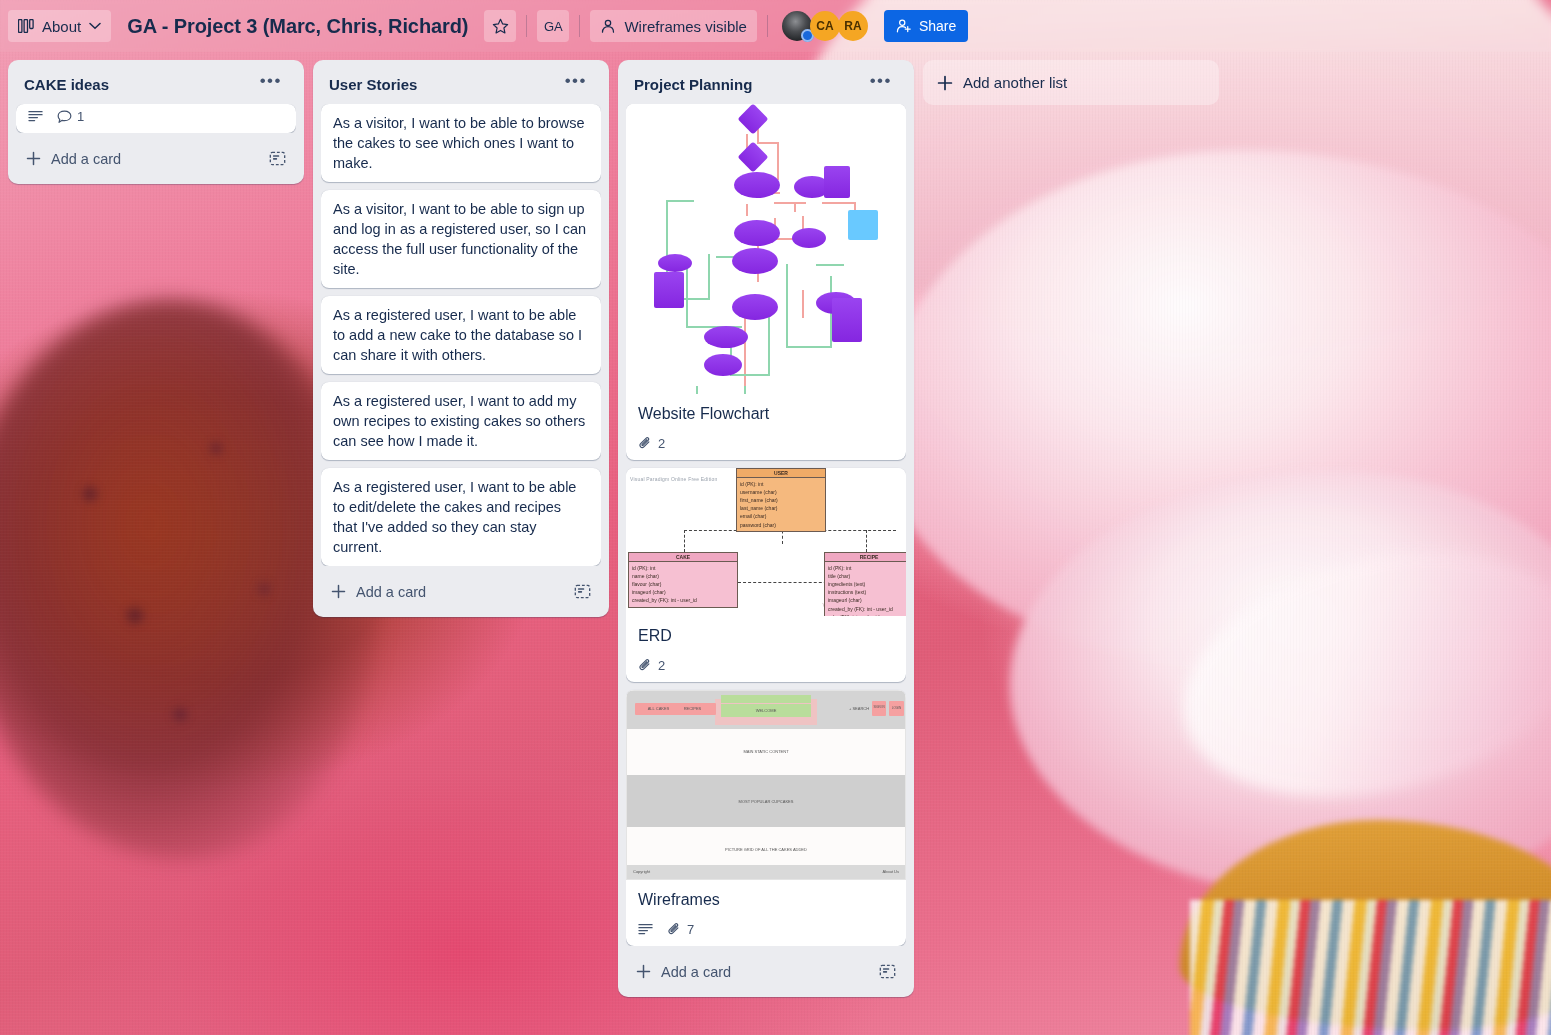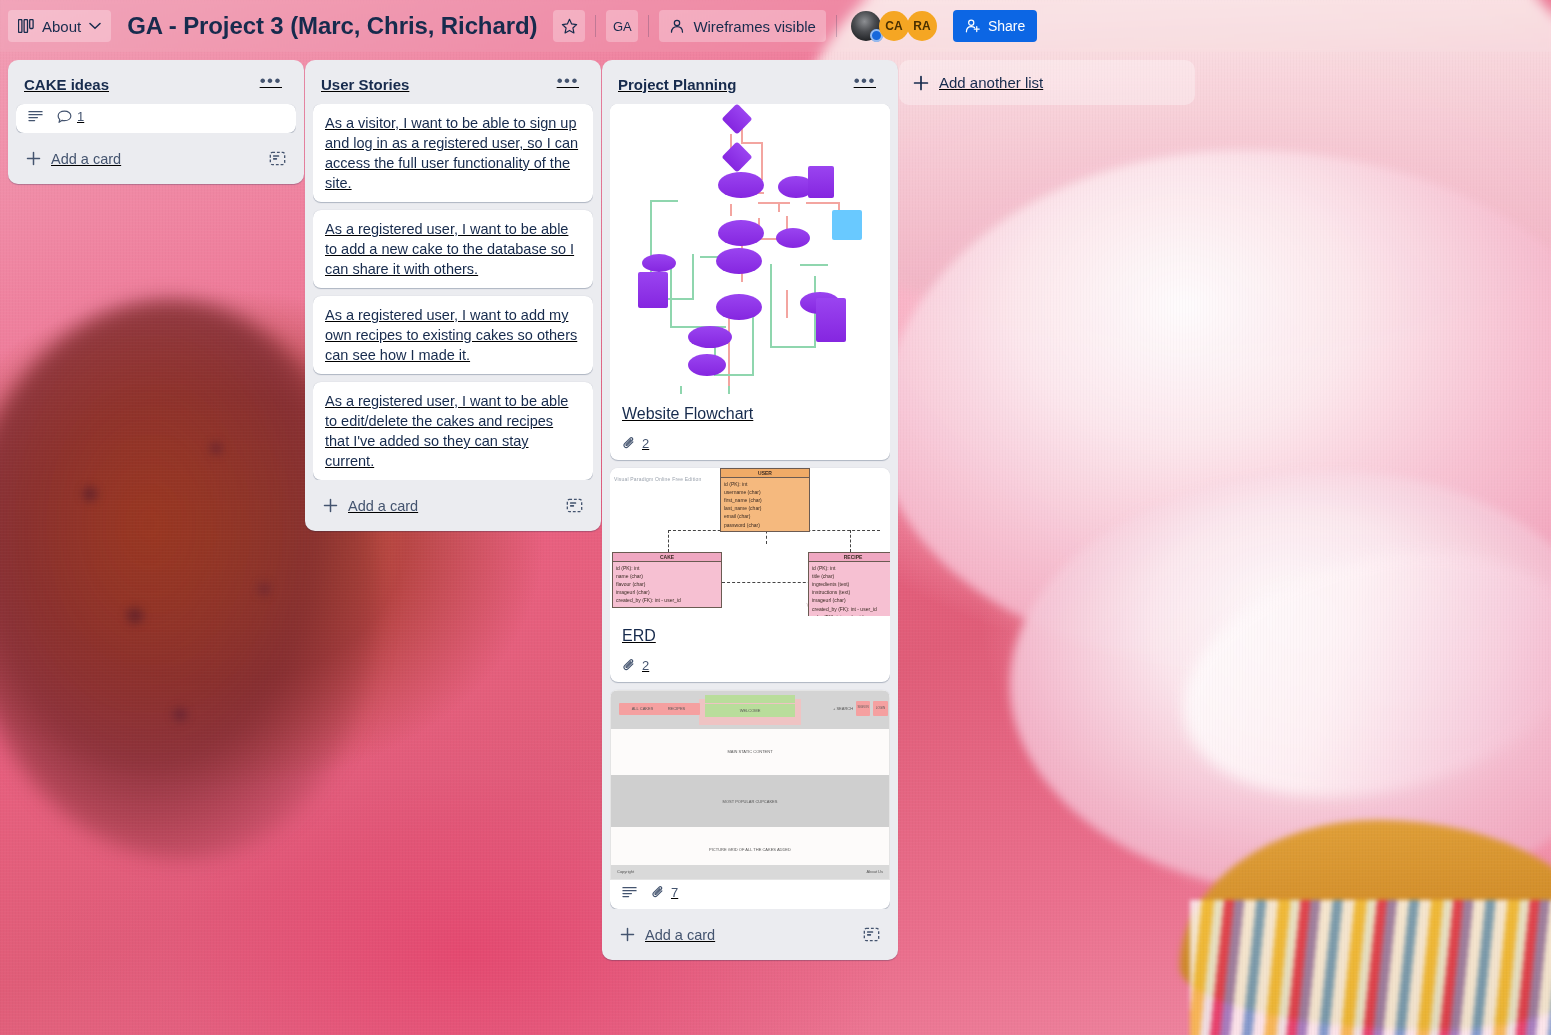--- a/index.html
+++ b/index.html
@@ -105,21 +105,21 @@
   .tb-btn {
     display: flex; align-items: center; gap: 8px;
     height: 32px; padding: 0 10px;
     border-radius: 4px;
     background: rgba(255,255,255,0.28);
     color: #172b4d;
     font-size: 15px;
     cursor: pointer; white-space: nowrap;
   }
   .board-title {
-    font-size: 24px; font-weight: bold; color: #172b4d;
+    font-size: 20px; font-weight: bold; color: #172b4d;
     padding: 0 10px; white-space: nowrap;
     letter-spacing: -0.1px;
   }
   .tb-icon-btn {
     width: 32px; height: 32px; border-radius: 4px;
     display: flex; align-items: center; justify-content: center;
     background: rgba(255,255,255,0.28); color: #172b4d;
     cursor: pointer;
   }
   .tb-sep { width: 1px; height: 22px; background: rgba(23,43,77,0.22); margin: 0 4px; }
@@ -143,24 +143,23 @@
   .share-btn {
     display: flex; align-items: center; gap: 7px;
     height: 32px; padding: 0 12px; margin-left: 10px;
     background: #0c66e4; color: #fff; border-radius: 4px;
     font-size: 14px; font-weight: 500; cursor: pointer;
   }
 
   
   #board {
     position: relative; z-index: 4;
-    display: flex; align-items: flex-start; gap: 1px;
+    display: flex; align-items: flex-start; gap: 9px;
     padding: 8px 8px 12px 8px;
     height: calc(100% - 52px);
-    text-decoration: underline;
   }
   .list {
     width: 296px; flex: 0 0 296px;
     background: #ebecf0;
     border-radius: 10px;
     padding: 8px;
     display: flex; flex-direction: column;
     max-height: 100%;
     box-shadow: 0 1px 1px rgba(9,30,66,.25);
   }
@@ -397,20 +396,25 @@
   </div>
 
   <div class="list">
     <div class="list-header">
       <div class="list-title">User Stories</div>
       <div class="list-menu">•••</div>
     </div>
     <div class="cards">
       <div class="card">
         <div class="card-body" style="padding-bottom:9px">
+          <div class="card-title">As a visitor, I want to be able to browse the cakes to see which ones I want to make.</div>
+        </div>
+      </div>
+      <div class="card">
+        <div class="card-body" style="padding-bottom:9px">
           <div class="card-title">As a visitor, I want to be able to sign up and log in as a registered user, so I can access the full user functionality of the site.</div>
         </div>
       </div>
       <div class="card">
         <div class="card-body" style="padding-bottom:9px">
           <div class="card-title">As a registered user, I want to be able to add a new cake to the database so I can share it with others.</div>
         </div>
       </div>
       <div class="card">
         <div class="card-body" style="padding-bottom:9px">
@@ -617,20 +621,23 @@
 
           <div class="wf-band" style="top:84px; height:52px;"></div>
           <div class="wf-txt" style="left:0; right:0; top:108px;">MOST POPULAR CUPCAKES</div>
 
           <div class="wf-band" style="top:136px; height:40px; background:#fdfbfa;"></div>
           <div class="wf-txt" style="left:0; right:0; top:156px;">PICTURE GRID OF ALL THE CAKES ADDED</div>
 
           <div class="wf-foot"></div>
           <div class="wf-txt" style="left:6px; bottom:5px; text-align:left;">Copyright</div>
           <div class="wf-txt" style="right:6px; bottom:5px; text-align:right;">About Us</div>
+        </div>
+        <div class="card-body">
+          <div class="card-title" style="font-size:16px">Wireframes</div>
         </div>
         <div class="card-badges">
           <span class="badge">
             <span>
               <svg width="15" height="13" viewBox="0 0 16 14" aria-hidden="true">
                 <g stroke="#44546f" stroke-width="1.5" stroke-linecap="round">
                   <path d="M1 1.8 H15"></path>
                     <path d="M1 5 H15"></path>
                     <path d="M1 8.2 H10"></path>
                     <path d="M1 11.4 H7"></path>

